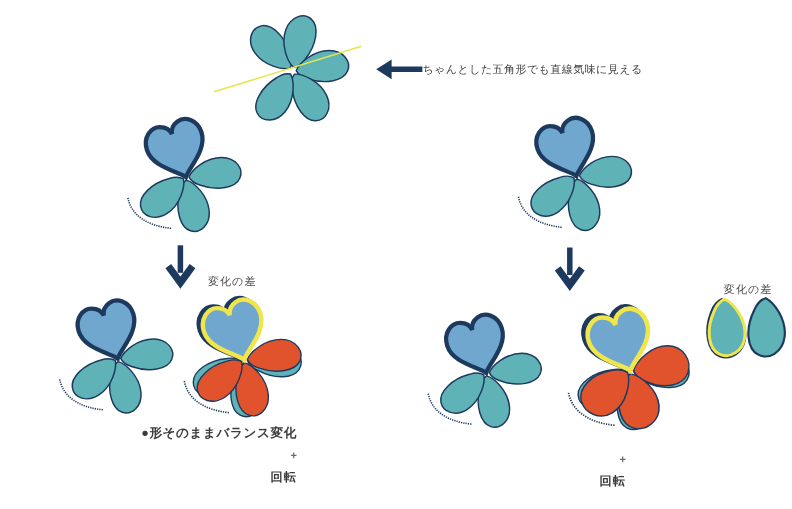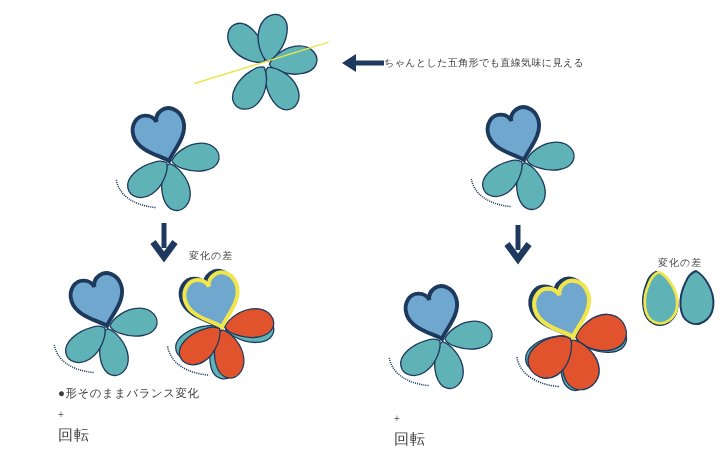--- a/index.html
+++ b/index.html
@@ -5,24 +5,24 @@
   html,body{margin:0;padding:0;}
   body{
     width:720px;height:463px;position:relative;background:#ffffff;
     font-family:"Liberation Sans","DejaVu Sans",sans-serif;
     overflow:hidden;color:#3f3f3f;
   }
   .abs{position:absolute;}
   svg{display:block;overflow:visible;}
   .note-text{font-size:10px;letter-spacing:.4px;color:#3f3f3f;white-space:nowrap;text-align:right;}
   .diff-label{font-size:10px;letter-spacing:1px;color:#4a4a4a;white-space:nowrap;}
-  .caption{text-align:left;color:#3c3c3c;}
+  .caption{text-align:right;color:#3c3c3c;font-weight:bold;}
   .cap-title{font-size:11.5px;letter-spacing:.5px;}
   .cap-plus{font-size:10px;color:#6a6a6a;margin-top:8px;}
-  .cap-rot{font-size:15px;letter-spacing:1px;margin-top:6px;}
+  .cap-rot{font-size:11px;letter-spacing:1px;margin-top:6px;}
 </style>
 </head>
 <body>
 
 <svg width="0" height="0" class="abs" aria-hidden="true">
   <defs>
     <path id="p-petal" d="M0,0 C-12,-6 -30,-30 -28,-56 C-26,-79 -7,-91 8,-83 C23,-75 27,-46 15,-18 C11,-7 5,-2 0,0 Z"></path>
     <path id="p-heart" d="M0,0 C-9,-13 -47,-32 -47,-62 C-47,-84 -29,-96 -15,-91 C-6,-88 -1,-81 0,-74 C1,-81 6,-88 15,-91 C29,-96 47,-84 47,-62 C47,-32 9,-13 0,0 Z"></path>
     <path id="p-squig" d="M-95,34 C-90,62 -64,80 -24,84"></path>
   </defs>

